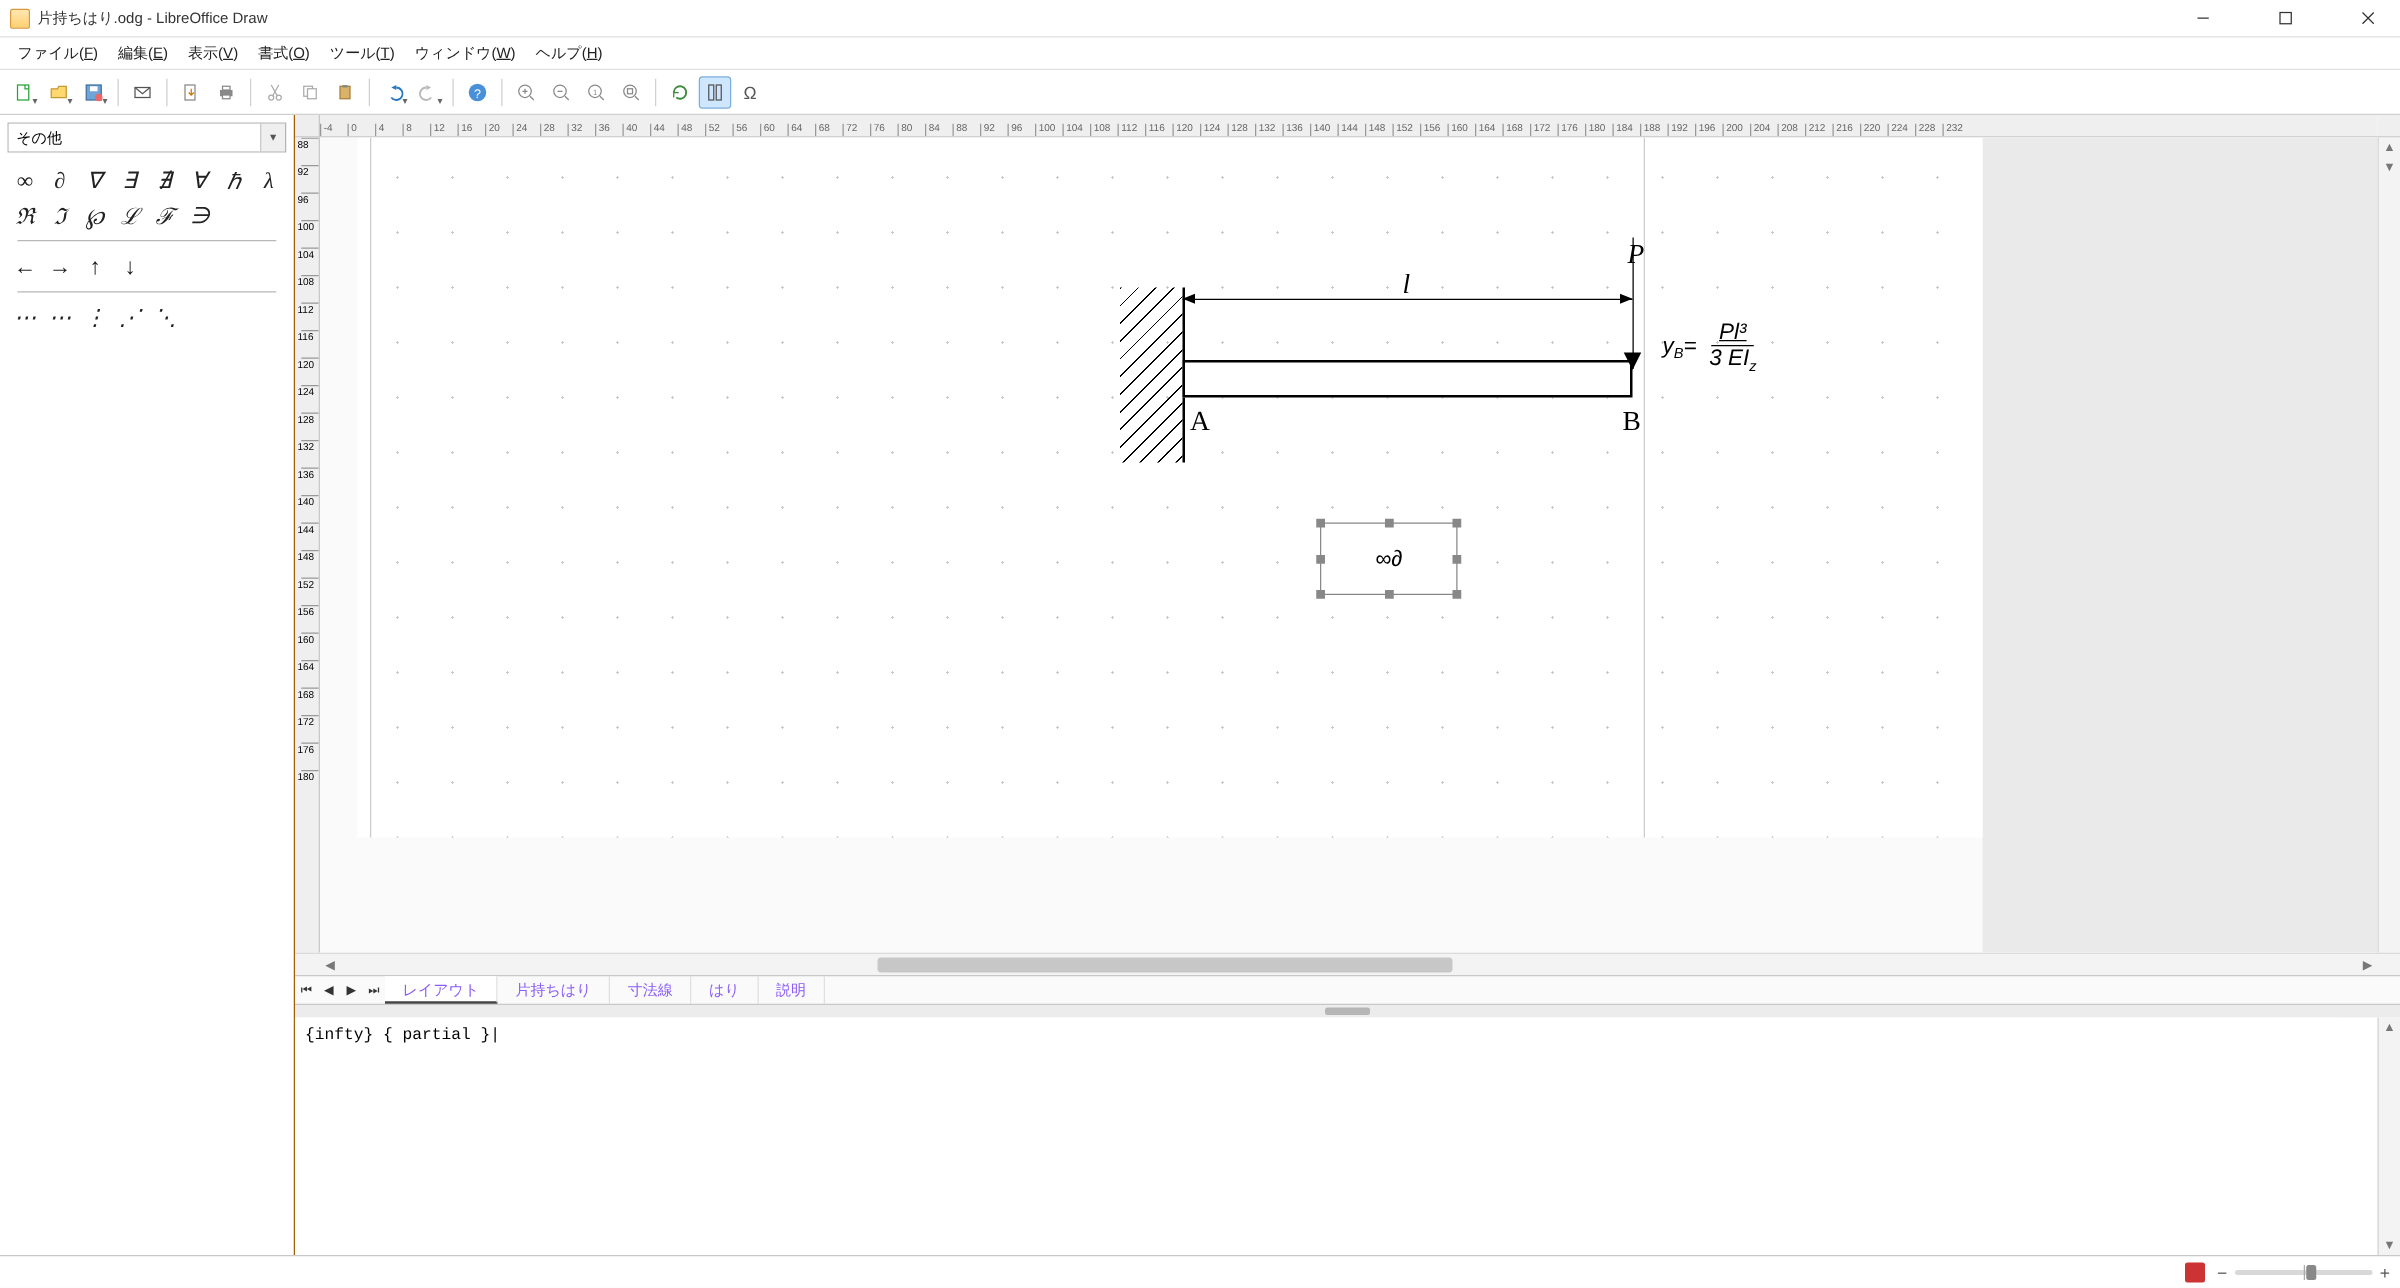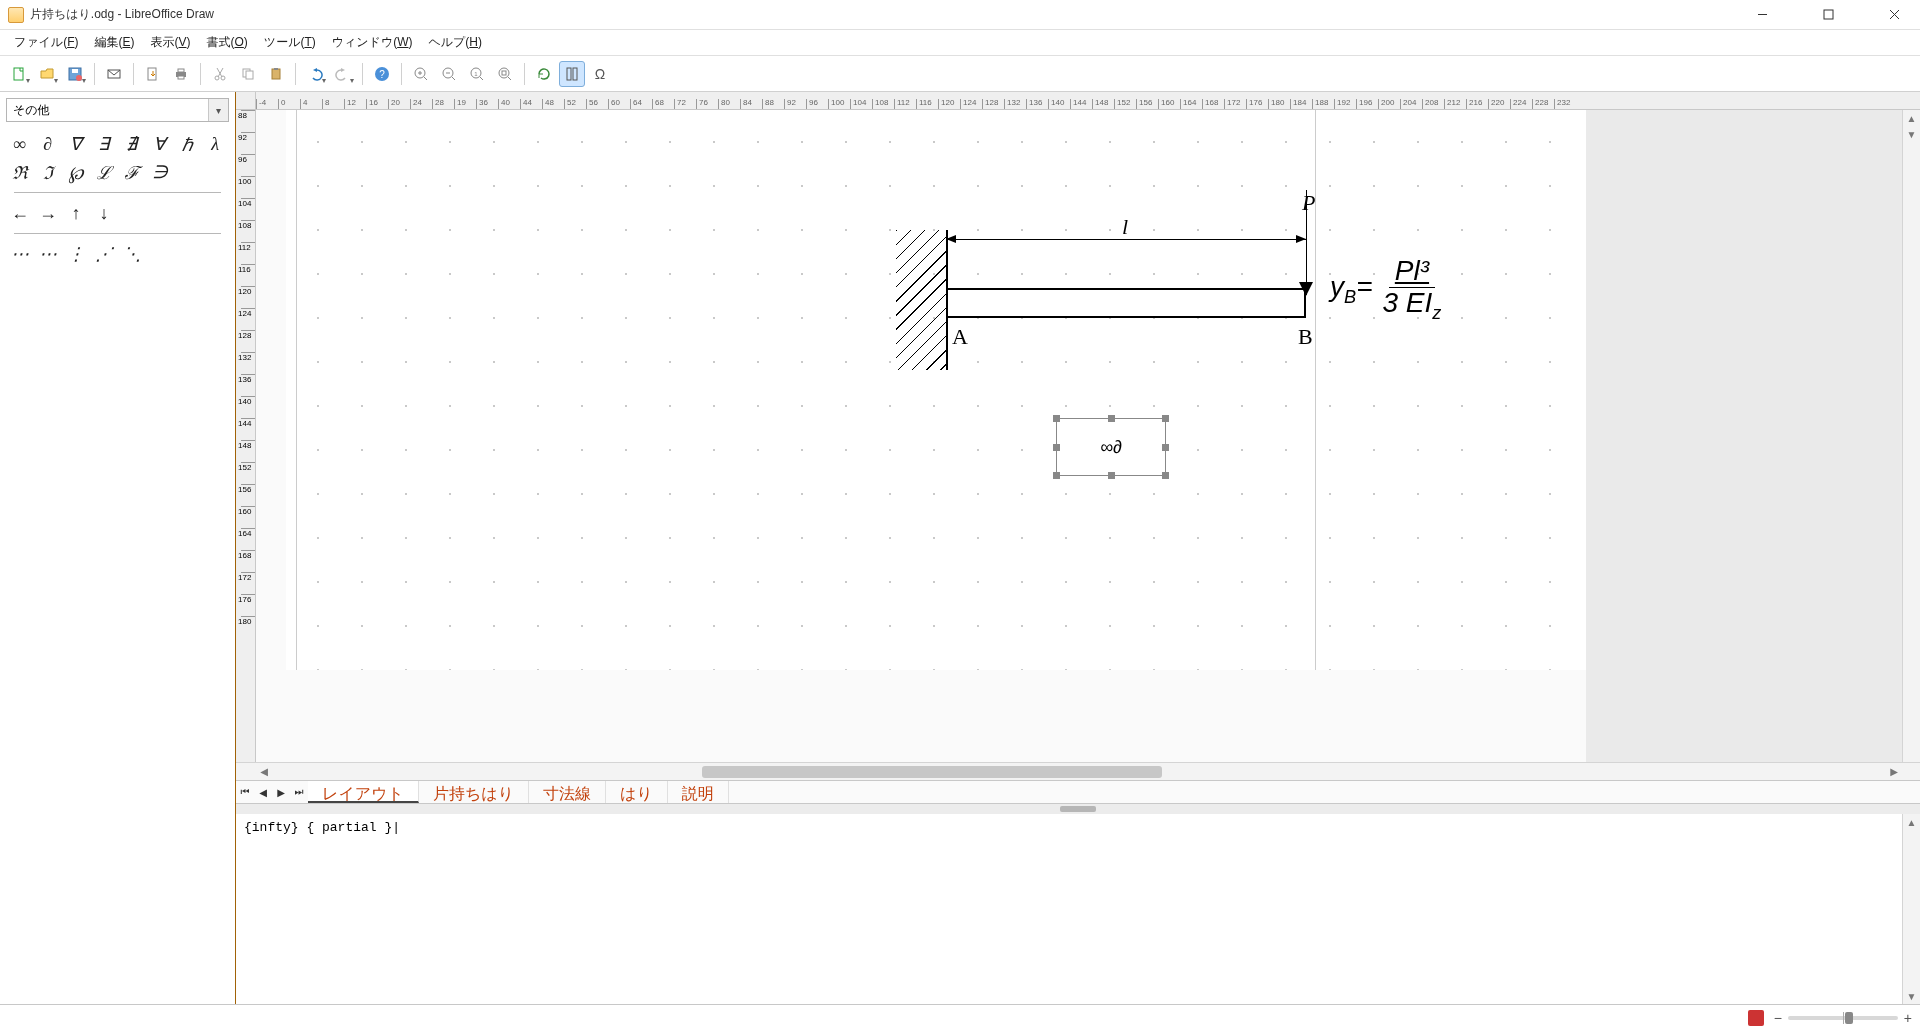--- a/index.html
+++ b/index.html
@@ -69,21 +69,21 @@
 .dim-line { position:absolute; left:660px; top:129px; width:360px; height:1px; background:#000; }
 .dim-line::before, .dim-line::after { content:""; position:absolute; top:-4px; width:0; height:0; border-top:4px solid transparent; border-bottom:4px solid transparent; }
 .dim-line::before { left:0; border-right:10px solid #000; }
 .dim-line::after { right:0; border-left:10px solid #000; }
 .dim-right-ext { position:absolute; left:1020px; top:80px; width:1px; height:105px; background:#000; }
 .label-l { position:absolute; left:836px; top:104px; font-family:"Times New Roman",serif; font-style:italic; font-size:22px; }
 .label-P { position:absolute; left:1016px; top:80px; font-family:"Times New Roman",serif; font-style:italic; font-size:22px; }
 .arrow-down-head { position:absolute; left:1013px; top:172px; width:0; height:0; border-left:7px solid transparent; border-right:7px solid transparent; border-top:14px solid #000;}
 .label-A { position:absolute; left:666px; top:214px; font-family:"Times New Roman",serif; font-size:22px; }
 .label-B { position:absolute; left:1012px; top:214px; font-family:"Times New Roman",serif; font-size:22px; }
-.formula { position:absolute; left:1044px; top:146px; font-family:"Times New Roman",serif; font-size:28px; font-style:italic; display:flex; align-items:center; white-space:nowrap;text-align:right;}
+.formula { position:absolute; left:1044px; top:146px; font-family:"Times New Roman",serif; font-size:18px; font-style:italic; display:flex; align-items:center; white-space:nowrap;text-align:right;}
 .formula .frac { display:inline-flex; flex-direction:column; align-items:center; margin-left:4px; font-style:italic;}
 .formula .frac .num { border-bottom:1.5px solid #000; padding:0 6px; line-height:1.1;text-decoration:underline;}
 .formula .frac .den { padding:0 6px; line-height:1.1;}
 .formula sub { font-size:0.65em; font-style:italic; }
 
 .sel-box { position:absolute; left:770px; top:308px; width:110px; height:58px; border:1px solid #888; background:#fff; display:flex; align-items:center; justify-content:center; font-family:"Times New Roman",serif; font-size:18px; font-style:italic;}
 .handle { position:absolute; width:7px; height:7px; background:#888; }
 .h-tl{left:-4px;top:-4px}.h-tr{right:-4px;top:-4px}.h-bl{left:-4px;bottom:-4px}.h-br{right:-4px;bottom:-4px}
 .h-tm{left:50%;top:-4px;margin-left:-3px}.h-bm{left:50%;bottom:-4px;margin-left:-3px}
 .h-ml{left:-4px;top:50%;margin-top:-3px}.h-mr{right:-4px;top:50%;margin-top:-3px}
@@ -92,21 +92,21 @@
 .scroll-h .thumb { height:12px; background:#c7c7c7; border-radius:3px; margin-left:430px; width:460px; }
 .scroll-h .arrow { width:16px; text-align:center; color:#777; font-size:10px;}
 .scroll-h-spacer{flex:1}
 
 .vscroll { width:18px; background:#f3f3f3; border-left:1px solid #d4d4d4; position:relative;}
 .vscroll .arrow{height:16px;display:flex;align-items:center;justify-content:center;color:#777;font-size:10px;}
 
 
 .tabs-row { height:24px; display:flex; align-items:stretch; border-top:1px solid #c8c8c8; border-bottom:1px solid #c8c8c8; background:#fafafa;}
 .tabs-nav-btn { width:18px; display:flex; align-items:center; justify-content:center; font-size:10px; color:#333;}
-.tab { padding: 3px 14px; font-size:16px; color:#c2410c; border-right:1px solid #e0e0e0;}
+.tab { padding: 3px 14px; font-size:12px; color:#8b5cf6; border-right:1px solid #e0e0e0;}
 .tab.active { background:#fff; border-bottom:2px solid #444; font-weight:500;}
 .splitter-handle { margin-left:auto; width:40px; display:flex; align-items:center; justify-content:center;}
 .splitter-row{height:10px;background:#ececec;display:flex;align-items:center;justify-content:center;}
 .splitter-row .grip{width:36px;height:6px;background:#b6b6b6;border-radius:2px;}
 
 
 .formula-editor { height: 190px; display:flex;gap:32px; }
 .formula-editor textarea { flex:1; border:none; resize:none; padding:6px 8px; font-family: "Consolas","Courier New",monospace; font-size:13px; outline:none;}
 .formula-scroll { width:18px; background:#f3f3f3; border-left:1px solid #d4d4d4; display:flex; flex-direction:column;}
 .formula-scroll .arrow{height:16px;display:flex;align-items:center;justify-content:center;color:#777;font-size:10px;}
@@ -352,21 +352,21 @@
             <div class="htick major" style="width: 22px;">
               <span>20</span>
             </div>
             <div class="htick major" style="width: 22px;">
               <span>24</span>
             </div>
             <div class="htick major" style="width: 22px;">
               <span>28</span>
             </div>
             <div class="htick major" style="width: 22px;">
-              <span>19</span>
+              <span>32</span>
             </div>
             <div class="htick major" style="width: 22px;">
               <span>36</span>
             </div>
             <div class="htick major" style="width: 22px;">
               <span>40</span>
             </div>
             <div class="htick major" style="width: 22px;">
               <span>44</span>
             </div>

